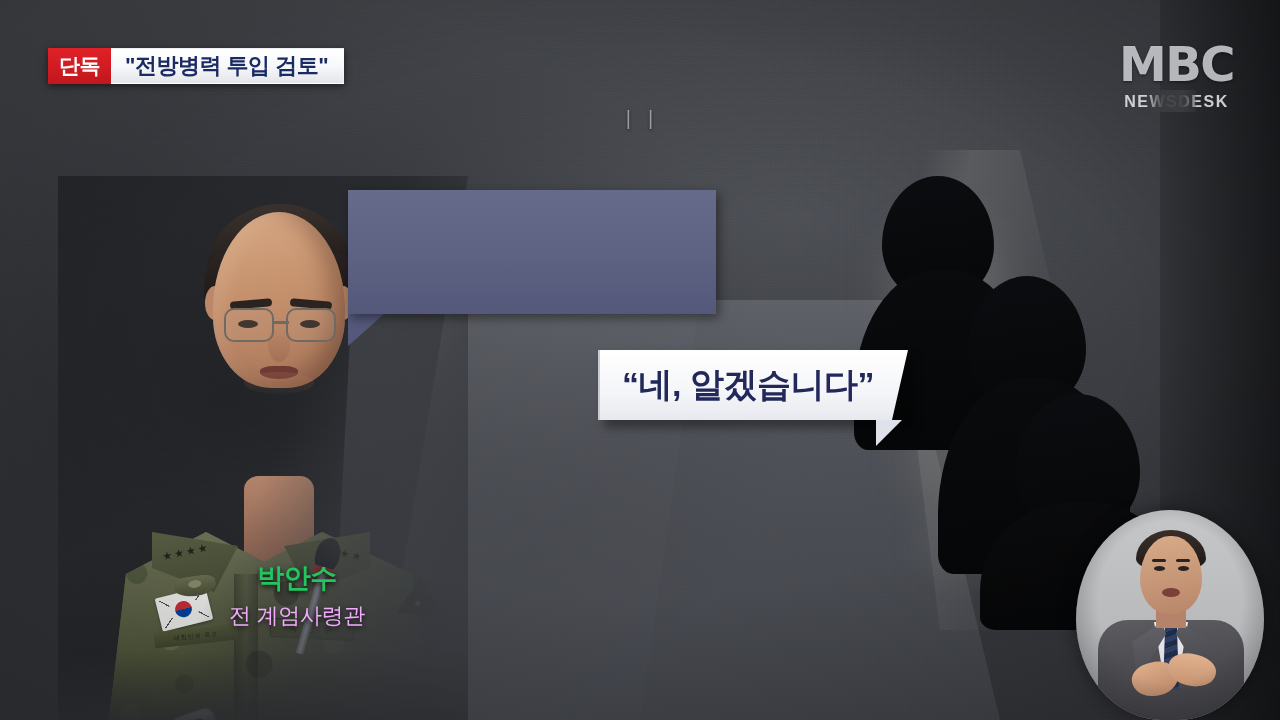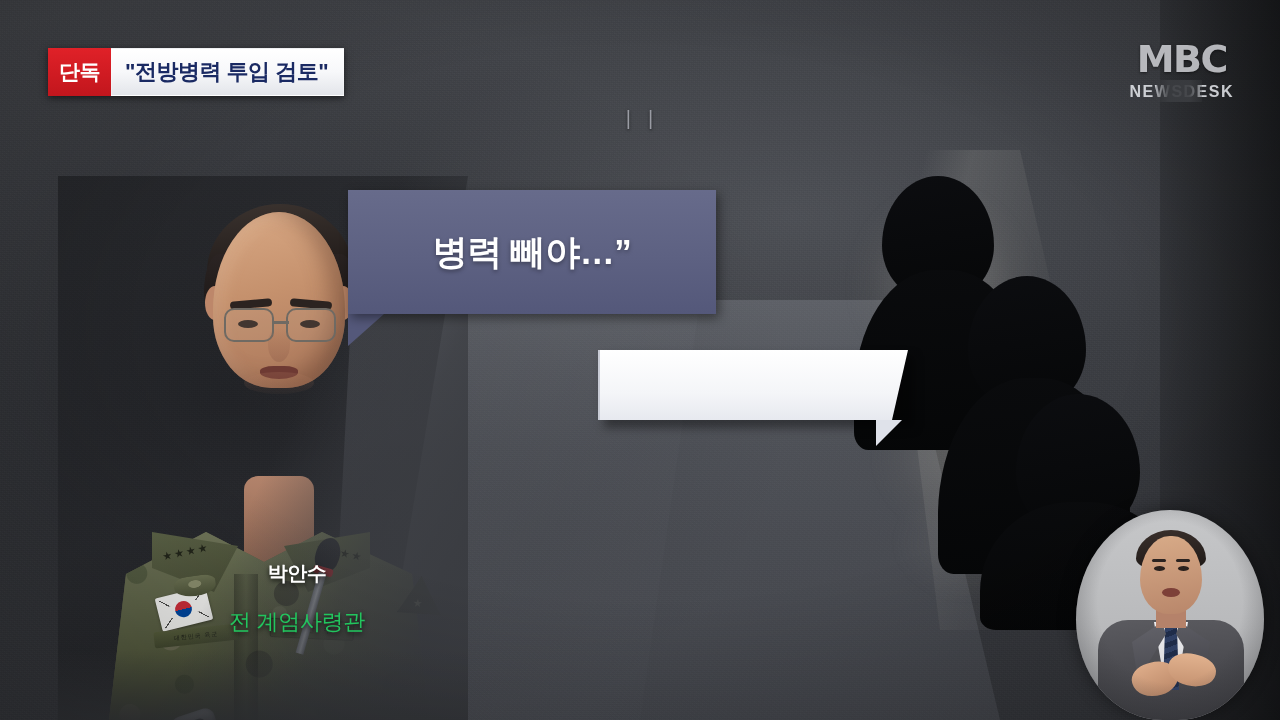--- a/index.html
+++ b/index.html
@@ -302,21 +302,21 @@
     clip-path:polygon(0 0, 26px 0, 0 26px);
   }
   .bubble2-text {
     position:absolute; left:598px; top:350px; width:300px; height:70px;
     display:flex; align-items:center; justify-content:center;
     color:#22285a; font-size:34px; font-weight:bold; letter-spacing:-.5px;
   }
 
   
   .headline {
-    position:absolute; left:48px; top:48px; height:48px;
+    position:absolute; left:48px; top:48px; height:36px;
     display:flex; align-items:stretch;
     box-shadow:0 2px 7px rgba(0,0,0,.55);
   }
   .headline-badge {
     background:linear-gradient(180deg,#e02128,#c2161d);
     color:#fff; font-size:21px; font-weight:bold; letter-spacing:-.5px;
     padding:0 11px; display:flex; align-items:center;
   }
   .headline-title {
     background:linear-gradient(180deg,#ffffff 0%,#f7f8fa 50%,#e3e5ea 100%);
@@ -331,47 +331,47 @@
     display:flex; align-items:center; justify-content:center; gap:16px;
     color:#e8e9ec; font-size:21px; letter-spacing:1px;
     text-shadow:0 1px 3px rgba(0,0,0,.6);
   }
   .topcaption .divider { color:#9a9ca4; font-size:20px; }
 
   
   .logo { position:absolute; right:46px; top:40px; text-align:center; }
   .logo-mbc {
     font-family:"DejaVu Sans", sans-serif;
-    font-size:38px; font-weight:bold; letter-spacing:-1.5px;
+    font-size:48px; font-weight:bold; letter-spacing:-1.5px;
     color:rgba(222,224,229,.80);
     line-height:1;
     text-shadow:0 1px 3px rgba(0,0,0,.5);
   }
   .logo-sub {
     margin-top:5px;
     font-size:16px; font-weight:bold; letter-spacing:1.5px;
     color:rgba(232,234,238,.85);
     position:relative; display:inline-block;
   }
   .logo-sub-mask {
     position:absolute; left:26px; top:-3px; width:46px; height:22px;
     background:linear-gradient(90deg, rgba(58,60,64,.25) 0%, rgba(58,60,64,.92) 28%, rgba(58,60,64,.92) 72%, rgba(58,60,64,.30) 100%);
   }
 
   
   .namecaption {
     position:absolute; left:182px; top:560px; text-align:center; width:230px;
   }
   .namecaption .nm {
-    color:#ffffff; font-size:20px; font-weight:bold; letter-spacing:-.5px;
+    color:#22c55e; font-size:27px; font-weight:bold; letter-spacing:-.5px;
     text-shadow:0 2px 5px rgba(0,0,0,.85);
   }
   .namecaption .ttl {
-    margin-top:20px;
-    color:#22c55e; font-size:22px; letter-spacing:-.3px;
+    margin-top:5px;
+    color:#f0abfc; font-size:22px; letter-spacing:-.3px;
     text-shadow:0 2px 5px rgba(0,0,0,.85);
   }
 
   
   .signer {
     position:absolute; right:16px; bottom:0px; width:188px; height:210px;
     border-radius:50% 50% 46% 46% / 52% 52% 48% 48%;
     overflow:hidden;
     background:linear-gradient(180deg,#c6c7c9 0%,#b9babc 55%,#a9aaad 100%);
     box-shadow:0 0 18px rgba(0,0,0,.45);
@@ -514,26 +514,28 @@
     </div>
     <div class="portrait-fade"></div>
     <div class="portrait-btm-fade"></div>
   </div>
 
   <div class="bg-vignette"></div>
 
   <div class="bubble1-tail"></div>
   <div class="bubble1"></div>
   <div class="bubble1-text">
-    <div>병력 빼야…”</div>
   </div>
 
   <div class="bubble2-shadow"></div>
   <div class="bubble2-tail"></div>
   <div class="bubble2"></div>
+  <div class="bubble2-text">
+    <div>“네, 알겠습니다”</div>
+  </div>
 
   <div class="headline">
     <div class="headline-badge">단독</div>
     <div class="headline-title">"전방병력 투입 검토"</div>
   </div>
 
   <div class="topcaption">
     <span class="divider">|</span>
     <span class="divider">|</span>
   </div>

